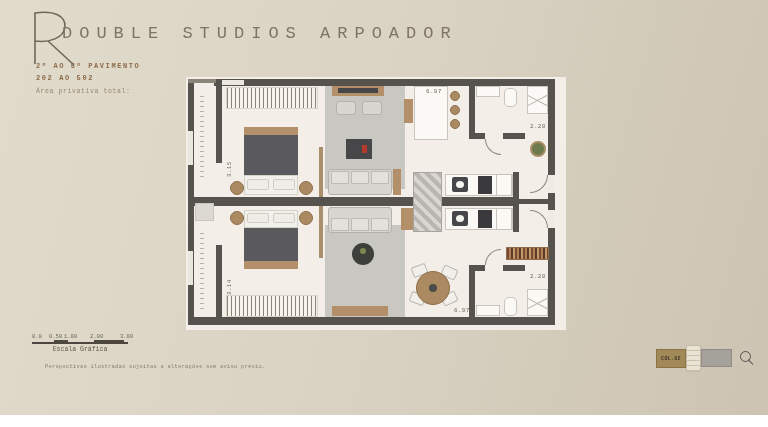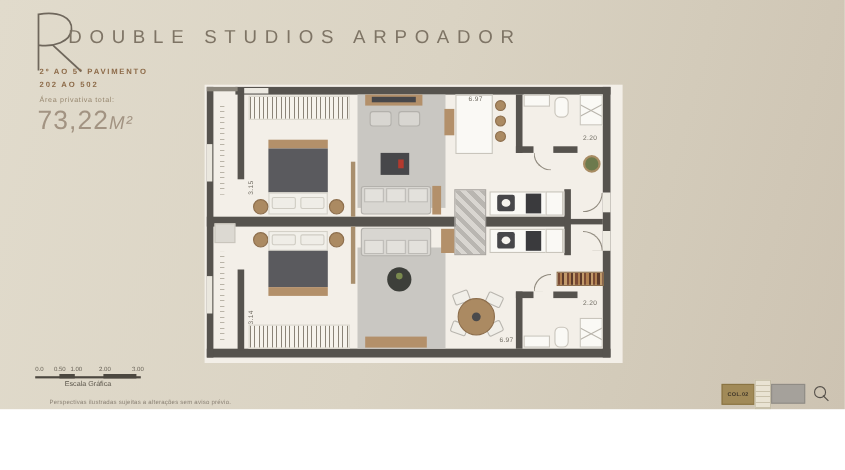--- a/index.html
+++ b/index.html
@@ -1,20 +1,20 @@
 <!DOCTYPE html>
 <html><head>
 <meta charset="utf-8">
 <style>
   * { box-sizing: border-box; margin: 0; padding: 0; }
   html,body { width:768px; height:427px; }
   .page {
-    position: relative; width: 768px; height: 372px; overflow: hidden;
+    position: relative; width: 768px; height: 415px; overflow: hidden;
     background: linear-gradient(105deg, #e1dbcc 0%, #dad3c3 48%, #d3cbba 75%, #cdc3b2 100%);
-    font-family: Liberation Sans, sans-serif;
+    font-family: Liberation Mono, monospace;
     color: #6f6557;
   }
   .abs { position: absolute; }
 
   
   .brand-title { left:62px; top:24px; font-size:17px; font-weight:400; letter-spacing:7px; color:#7e7465; }
   .floor-range { left:36px; top:62px; font-size:7px; font-weight:bold; letter-spacing:1.6px; color:#8d6b49; }
   .unit-range  { left:36px; top:74px; font-size:7px; font-weight:bold; letter-spacing:1.6px; color:#8d6b49; }
   .area-label  { left:36px; top:88px; font-size:6.5px; letter-spacing:.6px; color:#97876f; }
   .area-value  { left:34px; top:96px; font-size:24px; font-weight:300; letter-spacing:1px; color:#a29382; }
@@ -74,21 +74,20 @@
 <div class="page">
 
   <svg class="abs" style="left:28px; top:8px;" width="52" height="58" viewBox="0 0 52 58">
     <path d="M7 56 L7 5 C26 2 38 8 37 19 C36 30 21 35 7 33" fill="none" stroke="#6f675c" stroke-width="1.6"></path>
     <path d="M20 33 L46 57" fill="none" stroke="#6f675c" stroke-width="1.6"></path>
   </svg>
   <div class="abs brand-title">DOUBLE STUDIOS ARPOADOR</div>
   <div class="abs floor-range">2º AO 5º PAVIMENTO</div>
   <div class="abs unit-range">202 AO 502</div>
   <div class="abs area-label">Área privativa total:</div>
-  <div class="abs area-value"><span>73,22</span><span class="area-unit">M²</span></div>
 
   <div class="abs plan">
 
     <div class="wall" style="left:28px; top:2px; width:341px; height:7px;"></div>
     <div class="wall" style="left:2px; top:240px; width:367px; height:8px;"></div>
     <div class="wall" style="left:2px; top:2px; width:6px; height:246px;"></div>
     <div class="wall" style="left:362px; top:2px; width:7px; height:246px;"></div>
     <div class="abs" style="left:2px; top:2px; width:28px; height:4px; background:#8b867c;"></div>
 
     <div class="wall" style="left:30px; top:6px; width:6px; height:80px;"></div>

